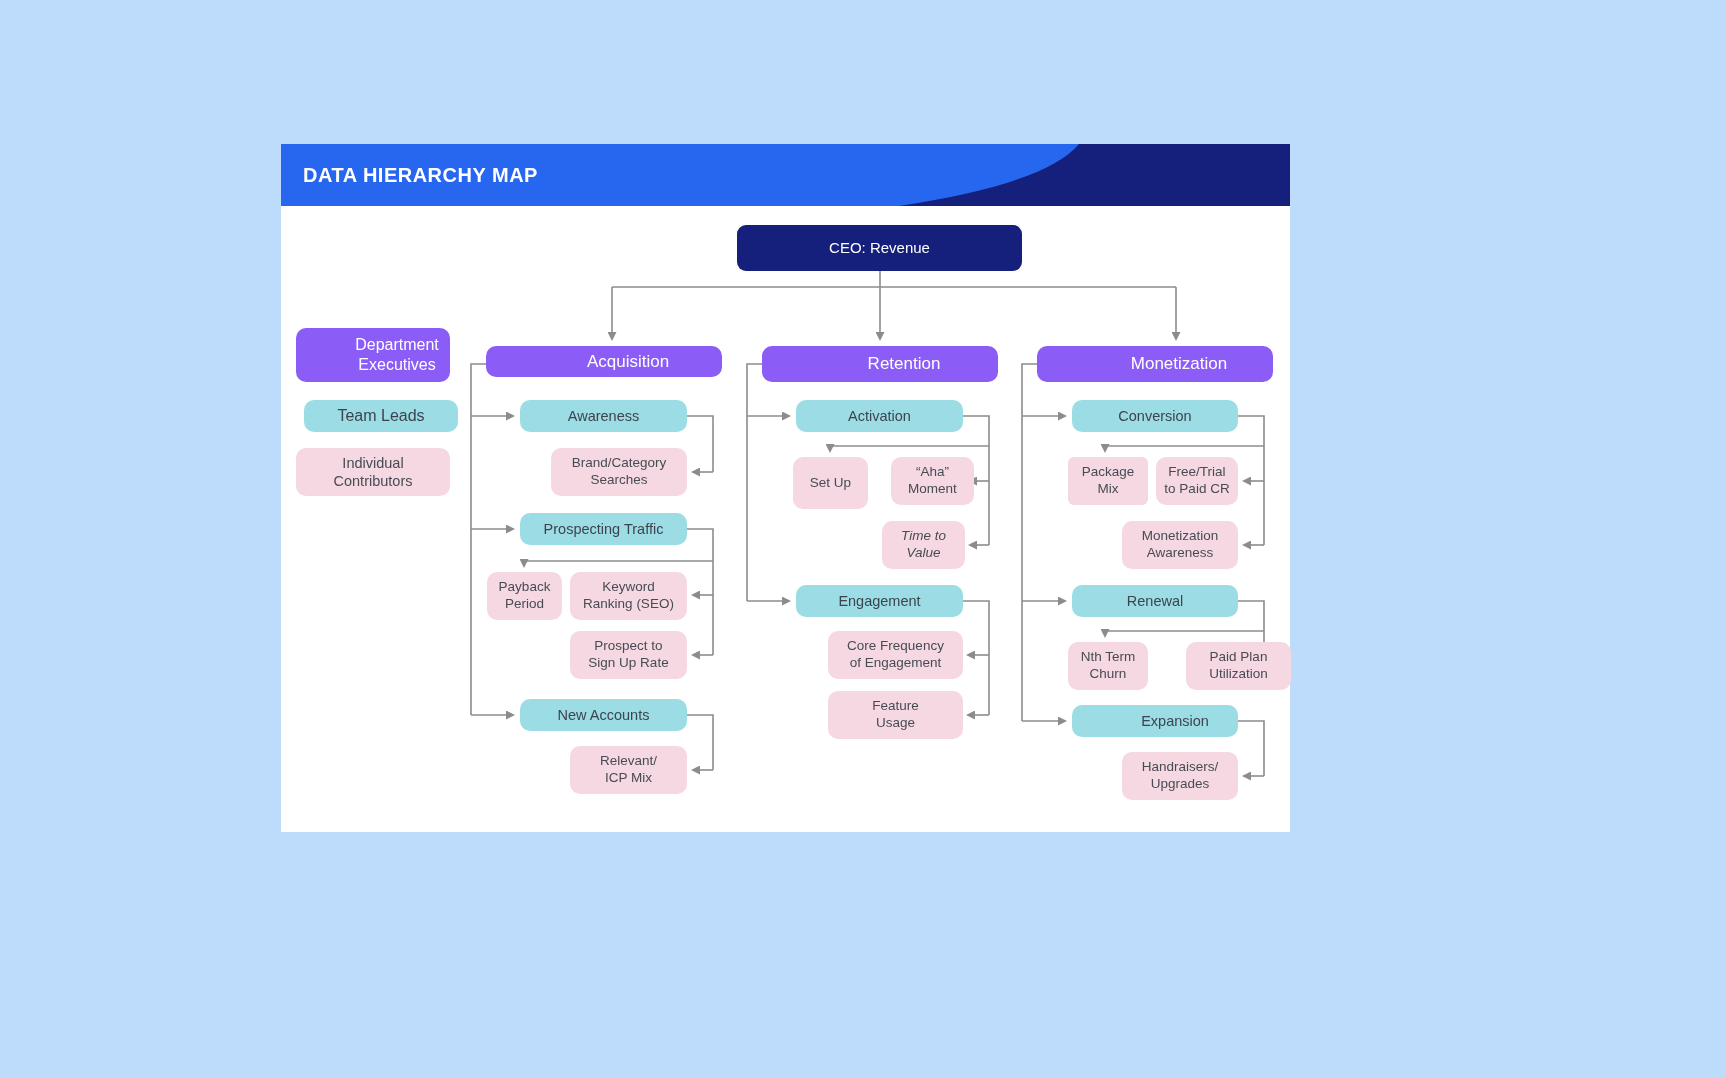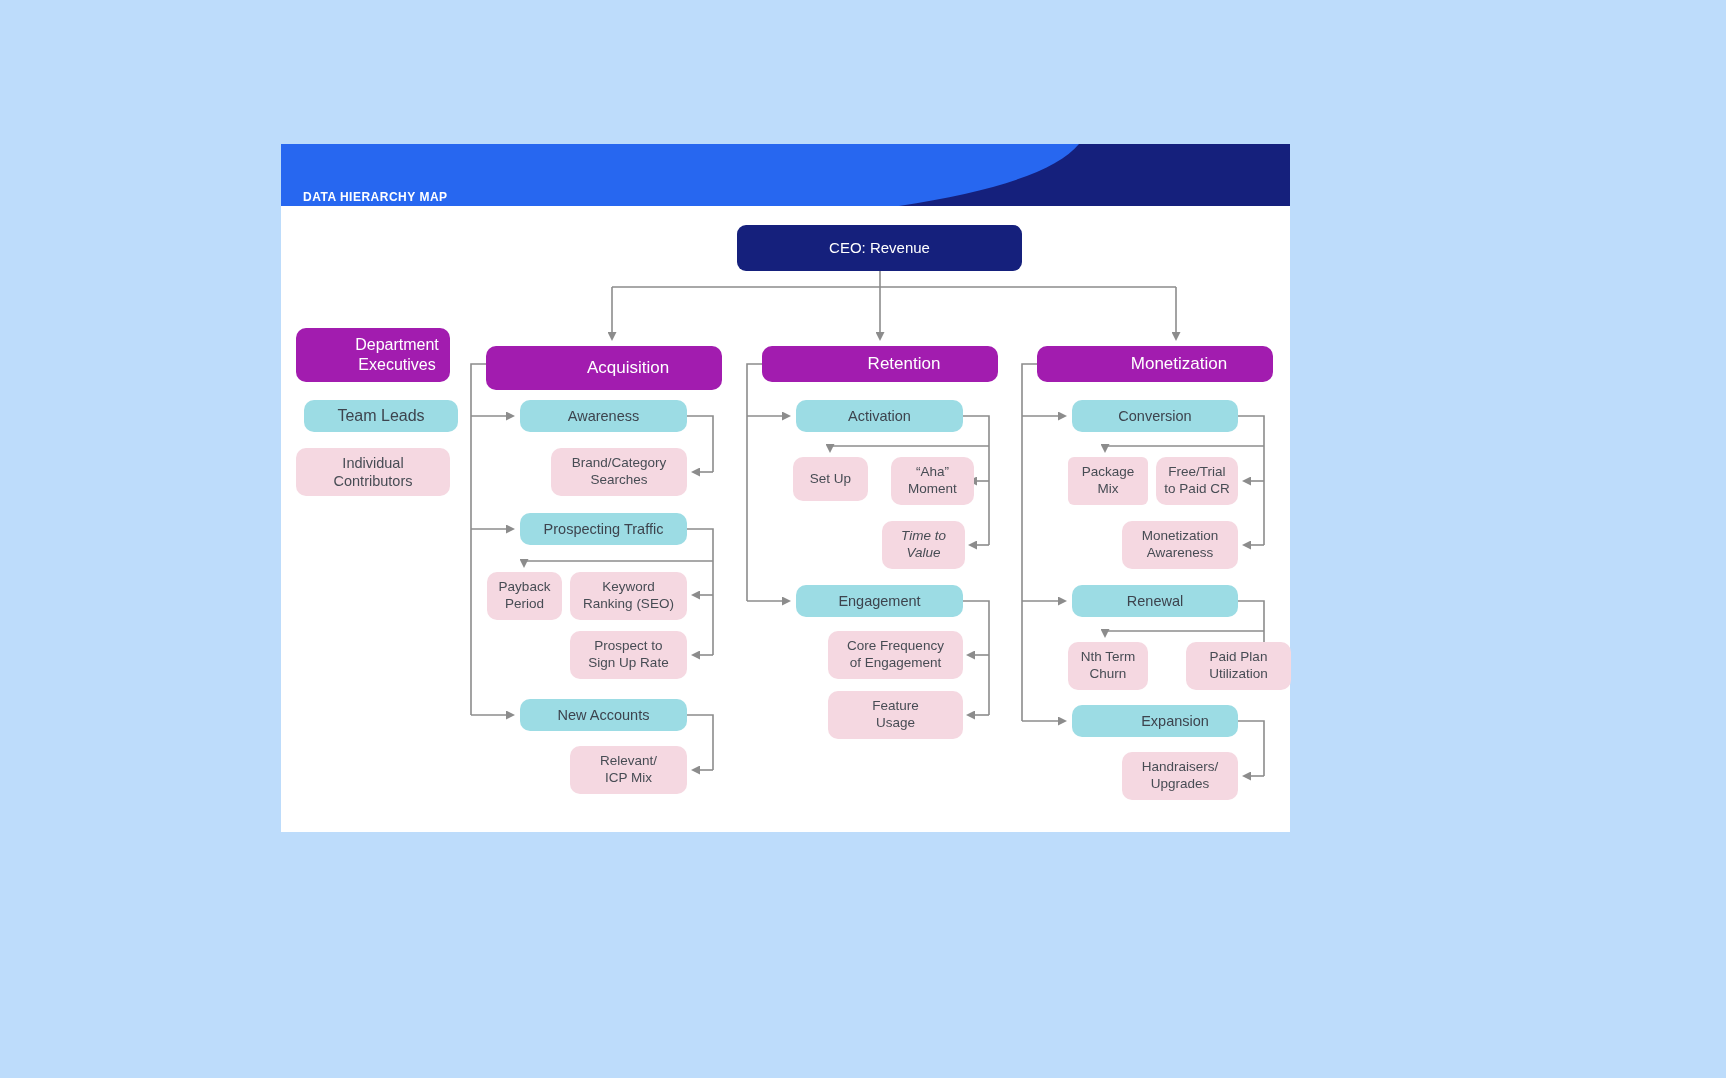--- a/index.html
+++ b/index.html
@@ -15,61 +15,61 @@
     background:#ffffff;
   }
   #header-bar{
     position:absolute;left:281px;top:144px;width:1009px;height:62px;
     background:#2767f0;overflow:hidden;
   }
   #header-bar svg{position:absolute;left:0;top:0;}
   #page-title{
     position:absolute;left:22px;top:0;height:62px;
     display:flex;align-items:center;
-    color:#ffffff;font-size:12px;font-weight:bold;letter-spacing:0.5px;margin-top:22px;
+    color:#ffffff;font-size:20px;font-weight:bold;letter-spacing:0.5px;
   }
   #connector-layer{position:absolute;left:0;top:0;width:1726px;height:1078px;}
   .node{
     position:absolute;
     display:flex;align-items:center;justify-content:center;
     text-align:center;border-radius:10px;
     white-space:pre-line;line-height:1.25;
     box-sizing:border-box;
   }
   .navy{background:#15207c;color:#ffffff;}
-  .blue{background:#a21caf;color:#ffffff;padding-left:48px;}
+  .blue{background:#8b5cf6;color:#ffffff;padding-left:48px;}
   .teal{background:#9cdce4;color:#3d444e;}
   .pink{background:#f5d8e1;color:#474c54;}
   .f-root{font-size:15px;}
   .f-col{font-size:17px;}
   .f-leg{font-size:16px;}
   .f-mid{font-size:14.5px;}
   .f-sm{font-size:13.5px;}
 
   
   #n-ceo{left:737px;top:225px;width:285px;height:46px;border-radius:9px;}
   #n-dept-exec{left:296px;top:328px;width:154px;height:54px;}
   #n-team-leads{left:304px;top:400px;width:154px;height:32px;}
   #n-indiv-contrib{left:296px;top:448px;width:154px;height:48px;}
 
   
-  #n-acq{left:486px;top:346px;width:236px;height:44px;}
+  #n-acq{left:486px;top:346px;width:236px;height:31px;}
   #n-awareness{left:520px;top:400px;width:167px;height:32px;}
   #n-brand-cat{left:551px;top:448px;width:136px;height:48px;}
   #n-prospecting{left:520px;top:513px;width:167px;height:32px;}
   #n-payback{left:487px;top:572px;width:75px;height:48px;}
   #n-keyword{left:570px;top:572px;width:117px;height:48px;}
   #n-prospect-rate{left:570px;top:631px;width:117px;height:48px;}
   #n-new-accounts{left:520px;top:699px;width:167px;height:32px;}
   #n-relevant{left:570px;top:746px;width:117px;height:48px;}
 
   
   #n-ret{left:762px;top:346px;width:236px;height:36px;}
   #n-activation{left:796px;top:400px;width:167px;height:32px;}
-  #n-setup{left:793px;top:457px;width:75px;height:44px;}
+  #n-setup{left:793px;top:457px;width:75px;height:52px;}
   #n-aha{left:882px;top:457px;width:83px;height:48px;margin-left:9px;}
   #n-time-value{left:882px;top:521px;width:83px;height:48px;font-style:italic;}
   #n-engagement{left:796px;top:585px;width:167px;height:32px;}
   #n-core-freq{left:828px;top:631px;width:135px;height:48px;}
   #n-feature-usage{left:828px;top:691px;width:135px;height:48px;}
 
   
   #n-mon{left:1037px;top:346px;width:236px;height:36px;}
   #n-conversion{left:1072px;top:400px;width:166px;height:32px;}
   #n-package-mix{left:1068px;top:457px;width:80px;height:48px;border-radius:6px;}

